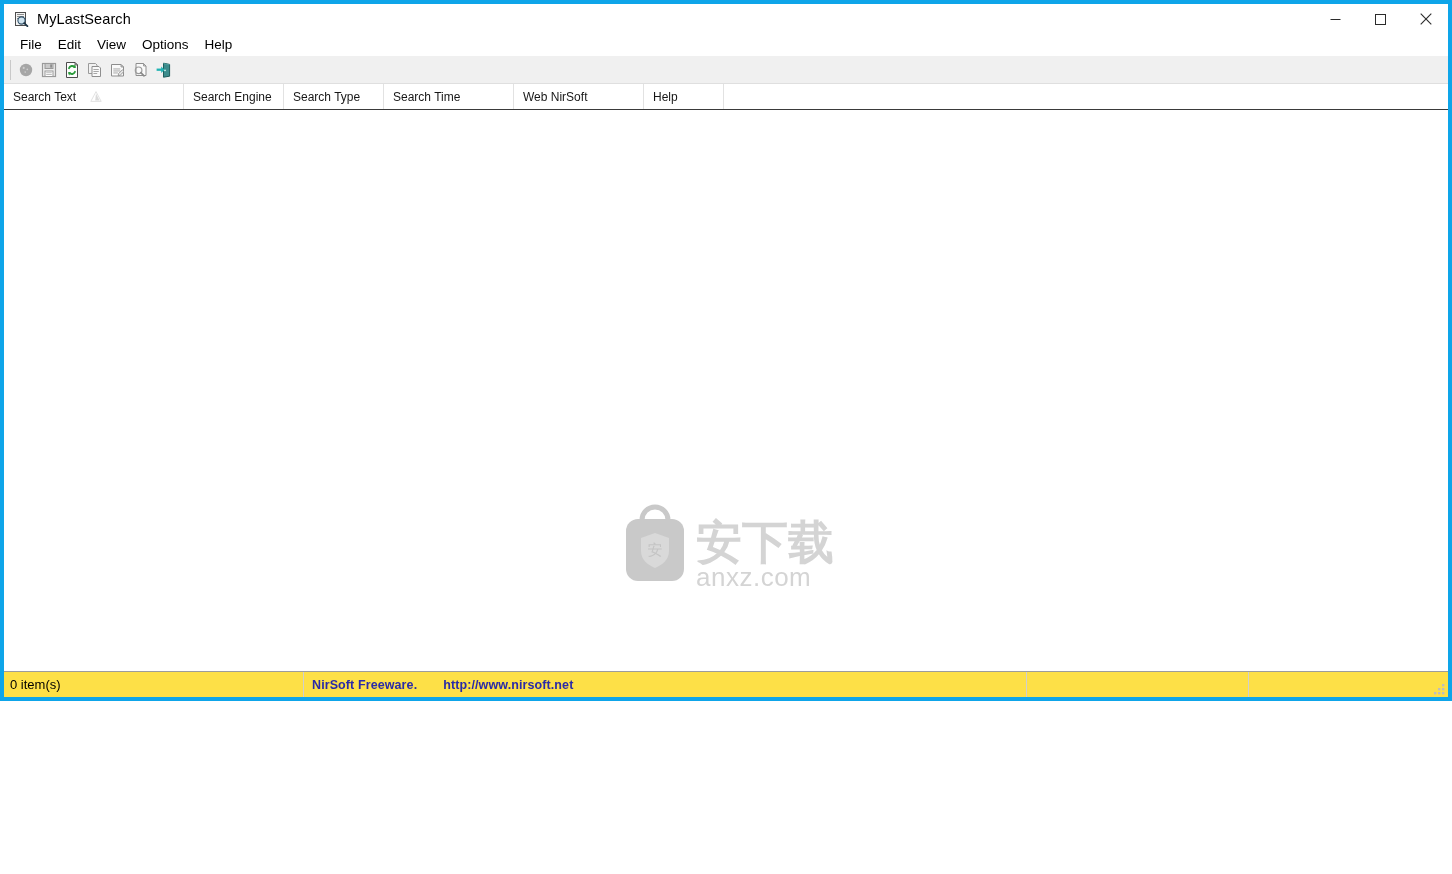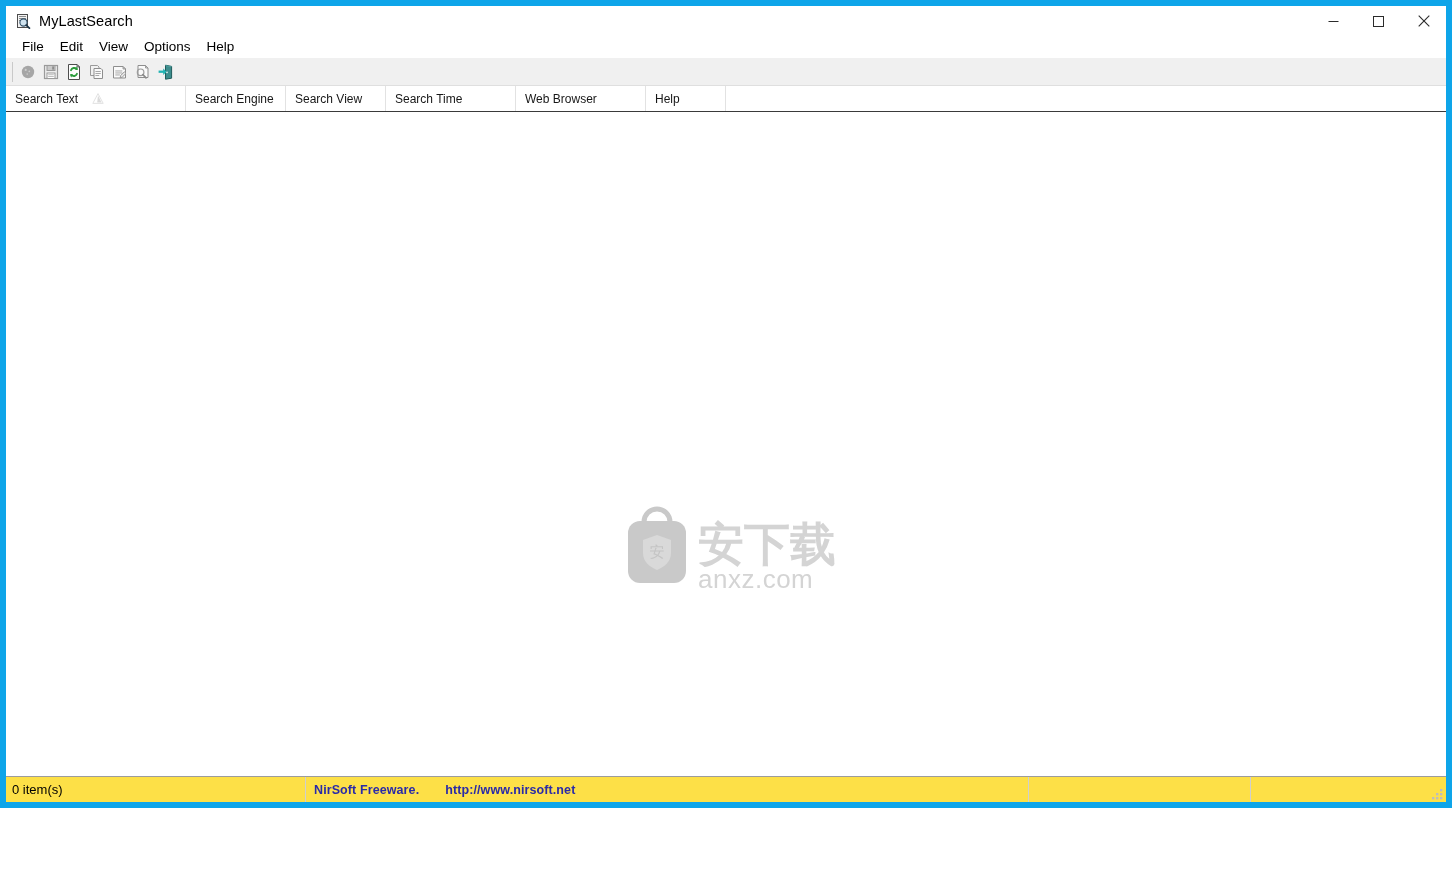--- a/index.html
+++ b/index.html
@@ -9,23 +9,23 @@
     height: 874px;
     overflow: hidden;
     background: #ffffff;
     font-family: "Liberation Sans", sans-serif;
   }
 
   #app-window {
     position: absolute;
     left: 0; top: 0;
     width: 1452px;
-    height: 808px;
-    box-sizing: border-box;
-    border: 6px solid #0ea5e9;
+    height: 701px;
+    box-sizing: border-box;
+    border: 4px solid #0ea5e9;
     background: #ffffff;
     display: flex;
     flex-direction: column;
   }
 
   
   #title-bar {
     height: 30px;
     min-height: 30px;
     background: #ffffff;
@@ -345,27 +345,27 @@
       <span>Search Text</span>
       <svg class="sort-arrow" viewBox="0 0 12 11">
         <polygon points="6,0.6 11.2,10.4 0.8,10.4" fill="none" stroke="#9b9b9b" stroke-width="0.9"></polygon>
         <polygon points="6,2.4 9.6,9.6 5.2,9.6" fill="#8f8f8f"></polygon>
       </svg>
     </div>
     <div class="col" style="width:100px;flex:none;">
       <span>Search Engine</span>
     </div>
     <div class="col" style="width:100px;flex:none;">
-      <span>Search View</span>
+      <span>Search Type</span>
     </div>
     <div class="col" style="width:130px;flex:none;">
       <span>Search Time</span>
     </div>
     <div class="col" style="width:130px;flex:none;">
-      <span>Web Browser</span>
+      <span>Web NirSoft</span>
     </div>
     <div class="col" style="width:80px;flex:none;">
       <span>Help</span>
     </div>
     <div class="col col-filler"></div>
   </div>
 
   <div id="list-body">
     <div id="watermark">
       <svg width="222" height="90" viewBox="0 0 222 90">

